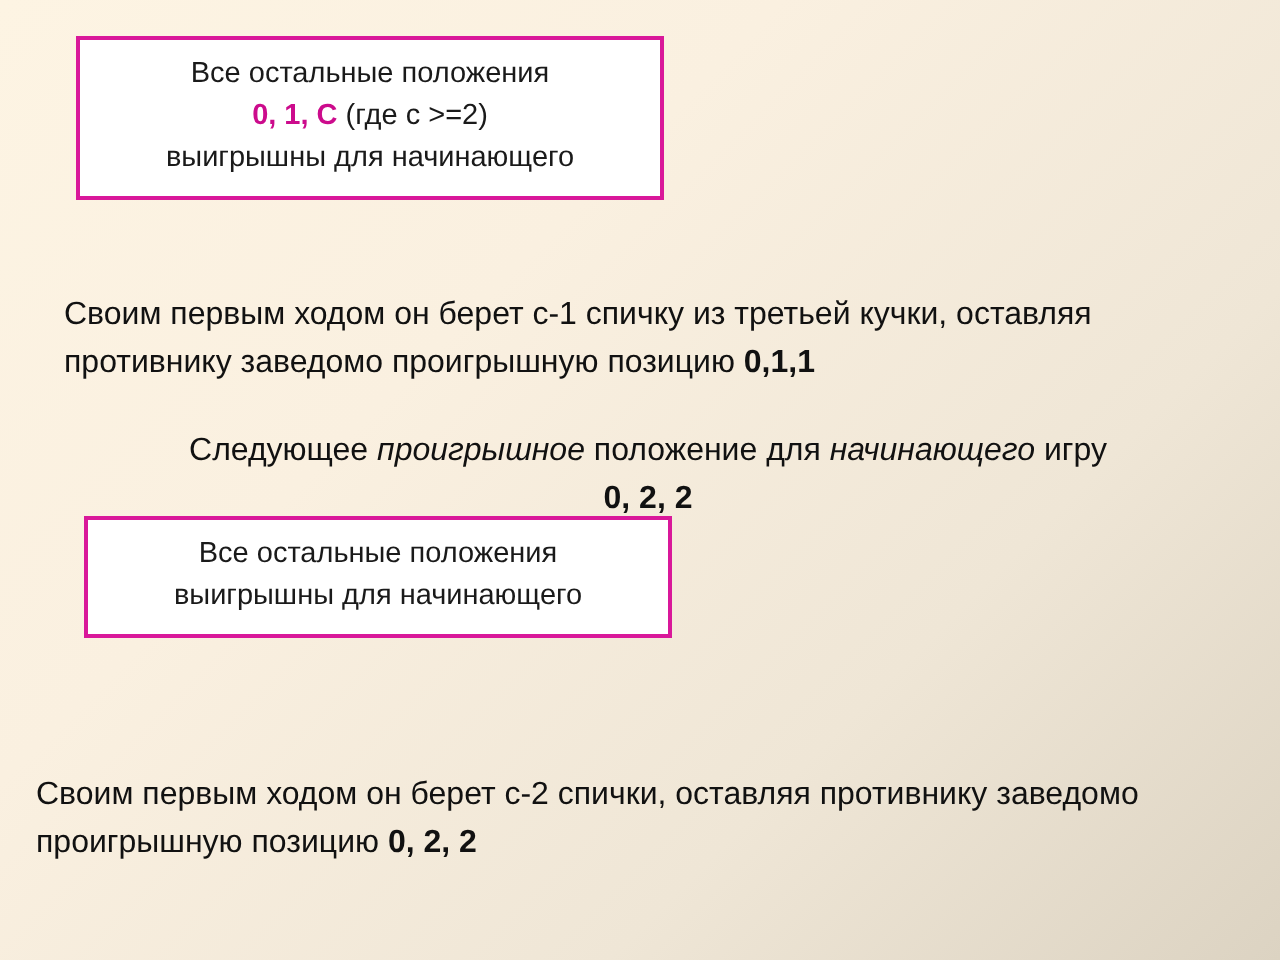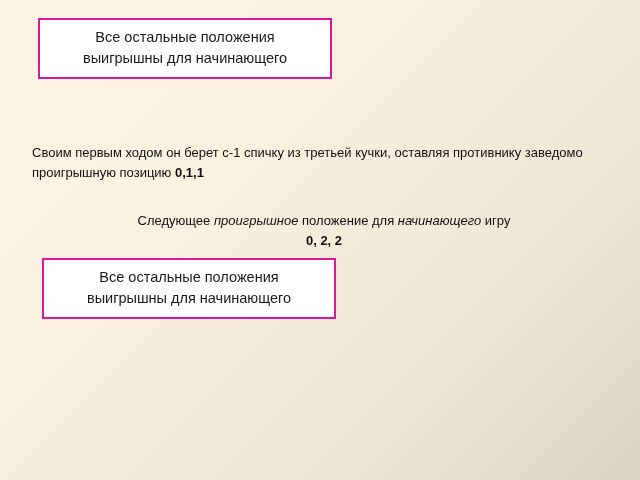--- a/index.html
+++ b/index.html
@@ -33,45 +33,47 @@
   .box .line {
     white-space: nowrap;
   }
   .accent {
     color: #cc0b8c;
     font-weight: bold;
   }
   .para {
     position: absolute;
     color: #111111;
-    font-size: 13px;
+    font-size: 16px;
     line-height: 1.5;
   }
   .bold { font-weight: bold; }
   .ital { font-style: italic; }
 
   #box1 { left: 38px;  top: 18px;  width: 294px; }
   #para1 { left: 32px; top: 130px; width: 590px; }
   #para2 { left: 24px; top: 198px; width: 600px; text-align: center; }
   #box2 { left: 42px;  top: 258px; width: 294px; }
   #para3 { left: 18px; top: 370px; width: 600px; }
 </style>
 </head>
 <body>
 
 <div class="slide">
 
   <div class="box" id="box1">
     <div class="line">Все остальные положения</div>
+    <div class="line"><span class="accent">0, 1, С</span><span> (где с &gt;=2)</span></div>
     <div class="line">выигрышны для начинающего</div>
   </div>
 
   <p class="para" id="para1"><span>Своим первым ходом он берет с-1 спичку из третьей кучки, оставляя противнику заведомо проигрышную позицию </span><span class="bold">0,1,1</span></p>
 
   <p class="para" id="para2"><span>Следующее </span><span class="ital">проигрышное</span><span> положение для </span><span class="ital">начинающего</span><span> игру</span><br><span class="bold">0, 2, 2</span></p>
 
   <div class="box" id="box2">
     <div class="line">Все остальные положения</div>
     <div class="line">выигрышны для начинающего</div>
   </div>
 
+  <p class="para" id="para3"><span>Своим первым ходом он берет с-2 спички, оставляя противнику заведомо проигрышную позицию </span><span class="bold">0, 2, 2</span></p>
 
 </div>
 
 </body></html>

